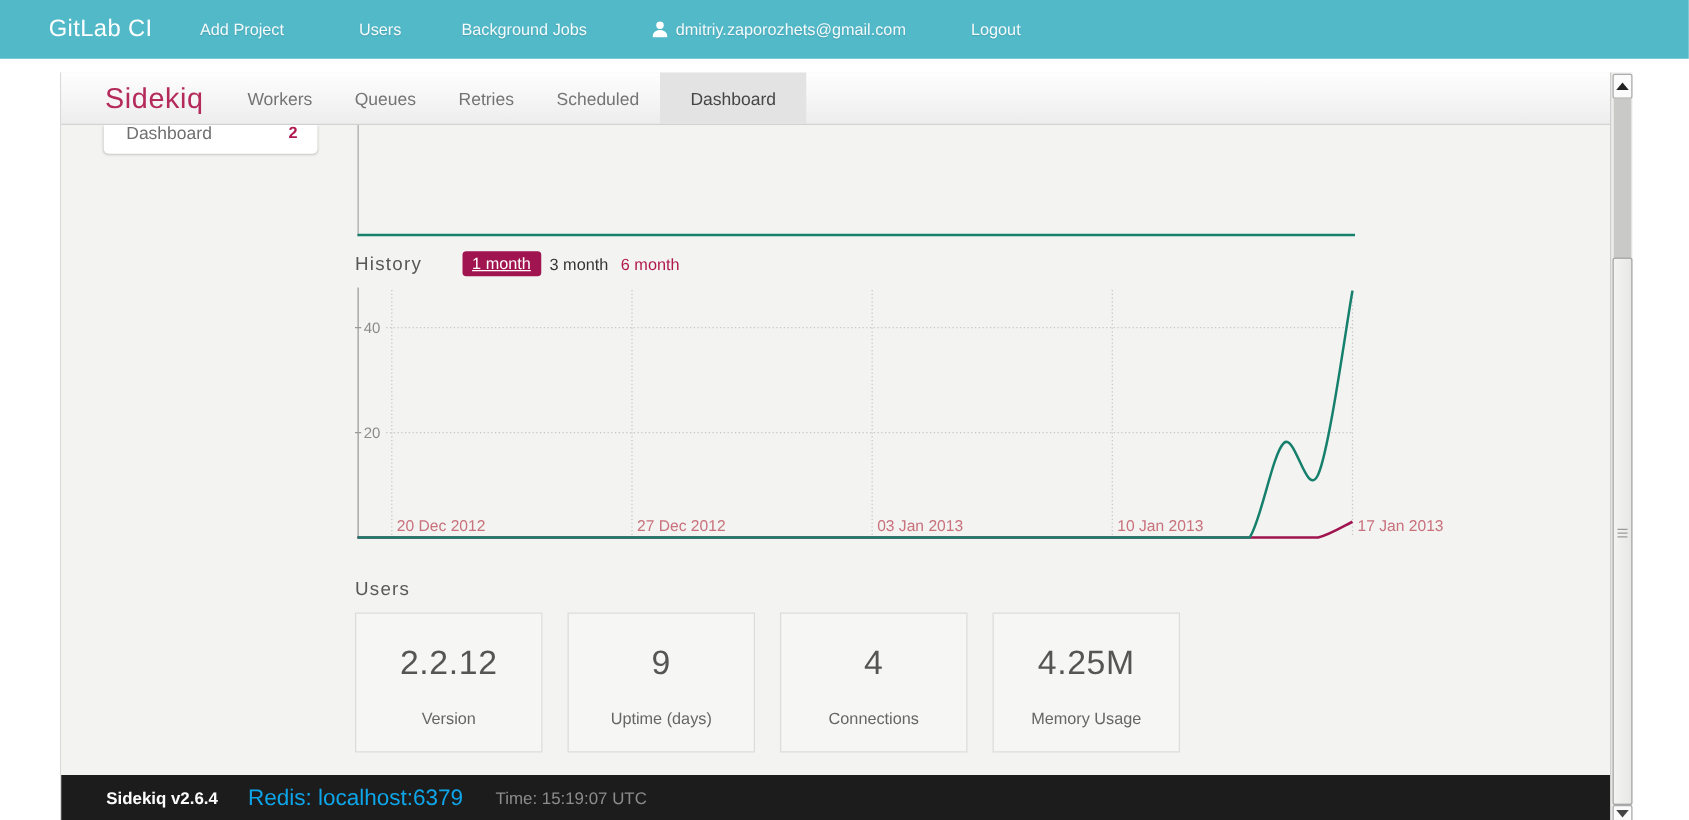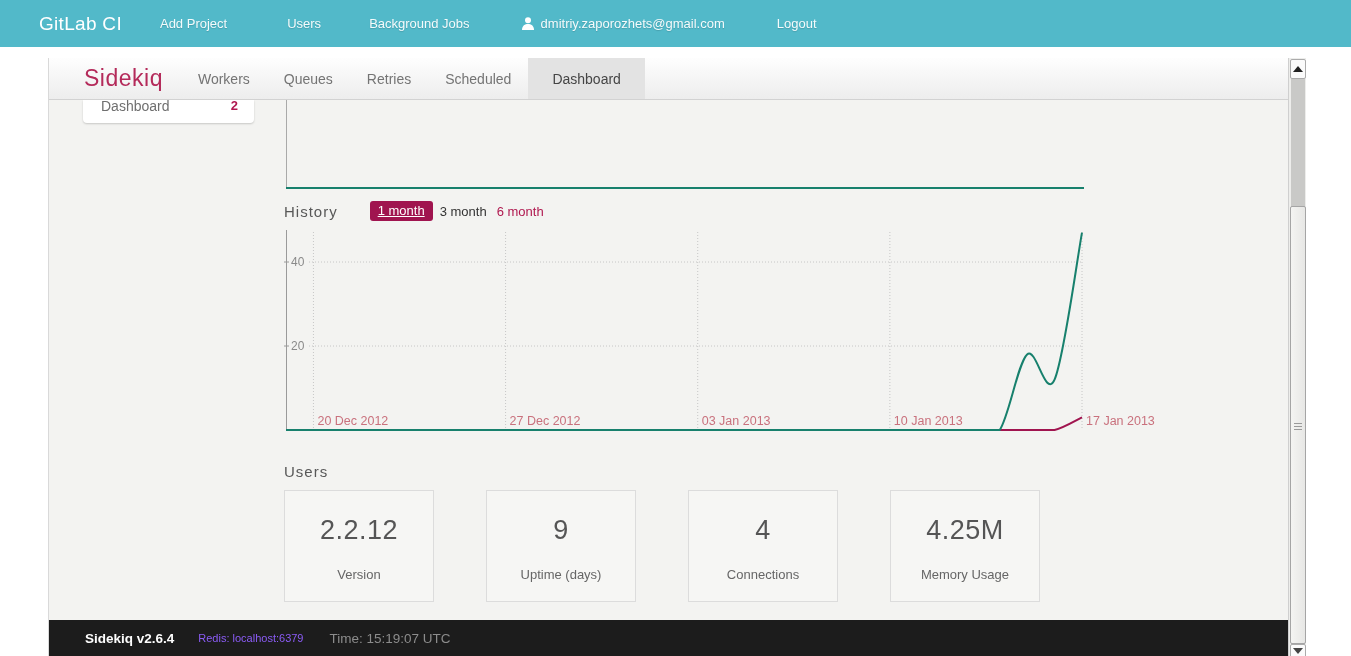--- a/index.html
+++ b/index.html
@@ -54,33 +54,33 @@
   .range-btn { font-size:13px; cursor:pointer; }
   .range-active { background:#a0144f; color:#fff; padding:2px 8px 3px; border-radius:3px;text-decoration:underline; }
   .range-plain { color:#333; margin-left:7px; }
   .range-link  { color:#b0184f; margin-left:10px; }
 
   
   #history-svg { position:absolute; left:235px; top:169px; }
 
   
   .redis-title { position:absolute; left:235px; top:405px; }
-  .stats-row { position:absolute; left:235px; top:432px; display:flex;gap:32px; }
+  .stats-row { position:absolute; left:235px; top:432px; display:flex; }
   .stat-card { width:150px; height:112px; background:#f6f6f4; border:1px solid #dcdcdc;
                margin-right:20px; position:relative; }
   .stat-value { position:absolute; top:24px; width:100%; text-align:center;
                 font-size:27px; color:#555; letter-spacing:.5px; }
   .stat-label { position:absolute; top:76px; width:100%; text-align:center;
                 font-size:13px; color:#666; }
 
   
   .sk-footer { position:absolute; left:0; top:562px; width:1239px; height:36px;
                background:#1c1c1c; display:flex; align-items:center;text-align:right; }
   .footer-version { color:#fdfdfd; font-size:13.5px; font-weight:bold; margin-left:36px; }
-  .footer-redis { color:#8b5cf6; font-size:11px; margin-left:24px; }
+  .footer-redis { color:#0ea5e9; font-size:18px; margin-left:24px; }
   .footer-time  { color:#8c8c8c; font-size:13.5px; margin-left:26px; }
 
   
   .scrollbar { position:absolute; left:1239px; top:0; width:18px; height:598px;
                background:#ededeb; border-left:1px solid #cfcfcf; }
   .sb-btn { position:absolute; left:1px; width:16px; height:20px; background:#fbfbfb;
             border:1px solid #ababab; border-radius:2px; display:flex;
             align-items:center; justify-content:center; cursor:pointer; }
   .sb-up { top:1px; } .sb-down { top:586px; height:14px; }
   .tri-up { width:0; height:0; border-left:5px solid transparent; border-right:5px solid transparent;

